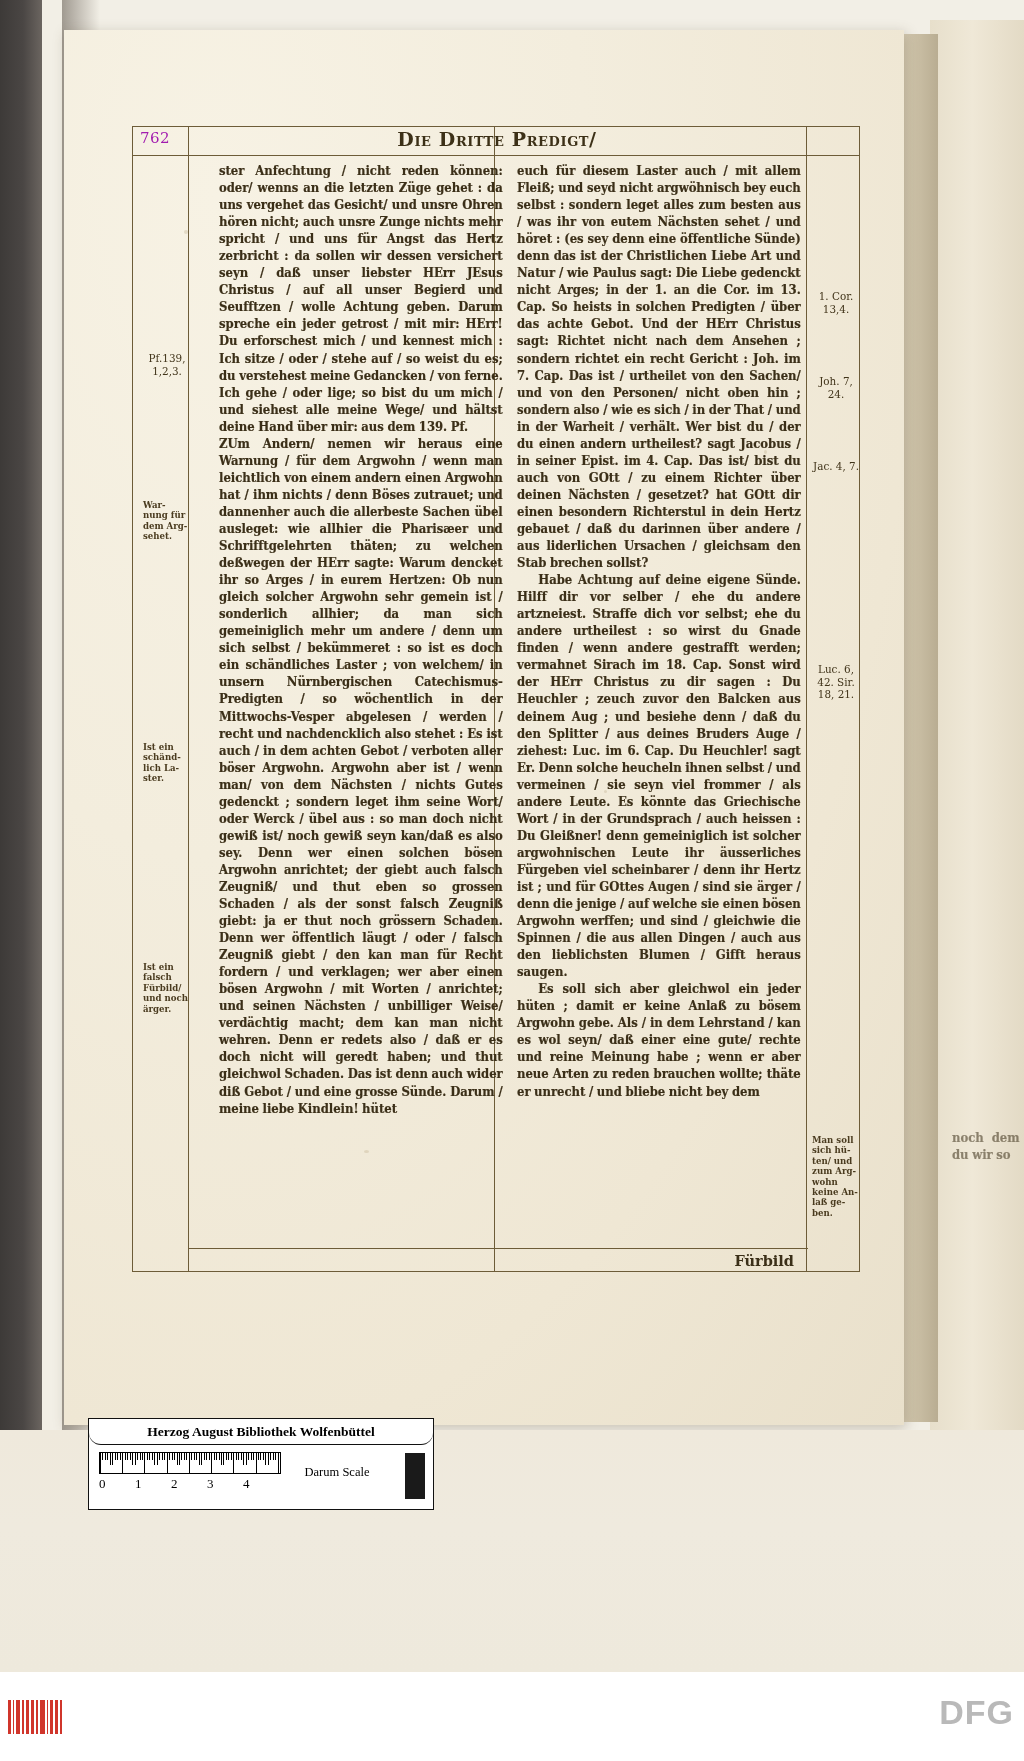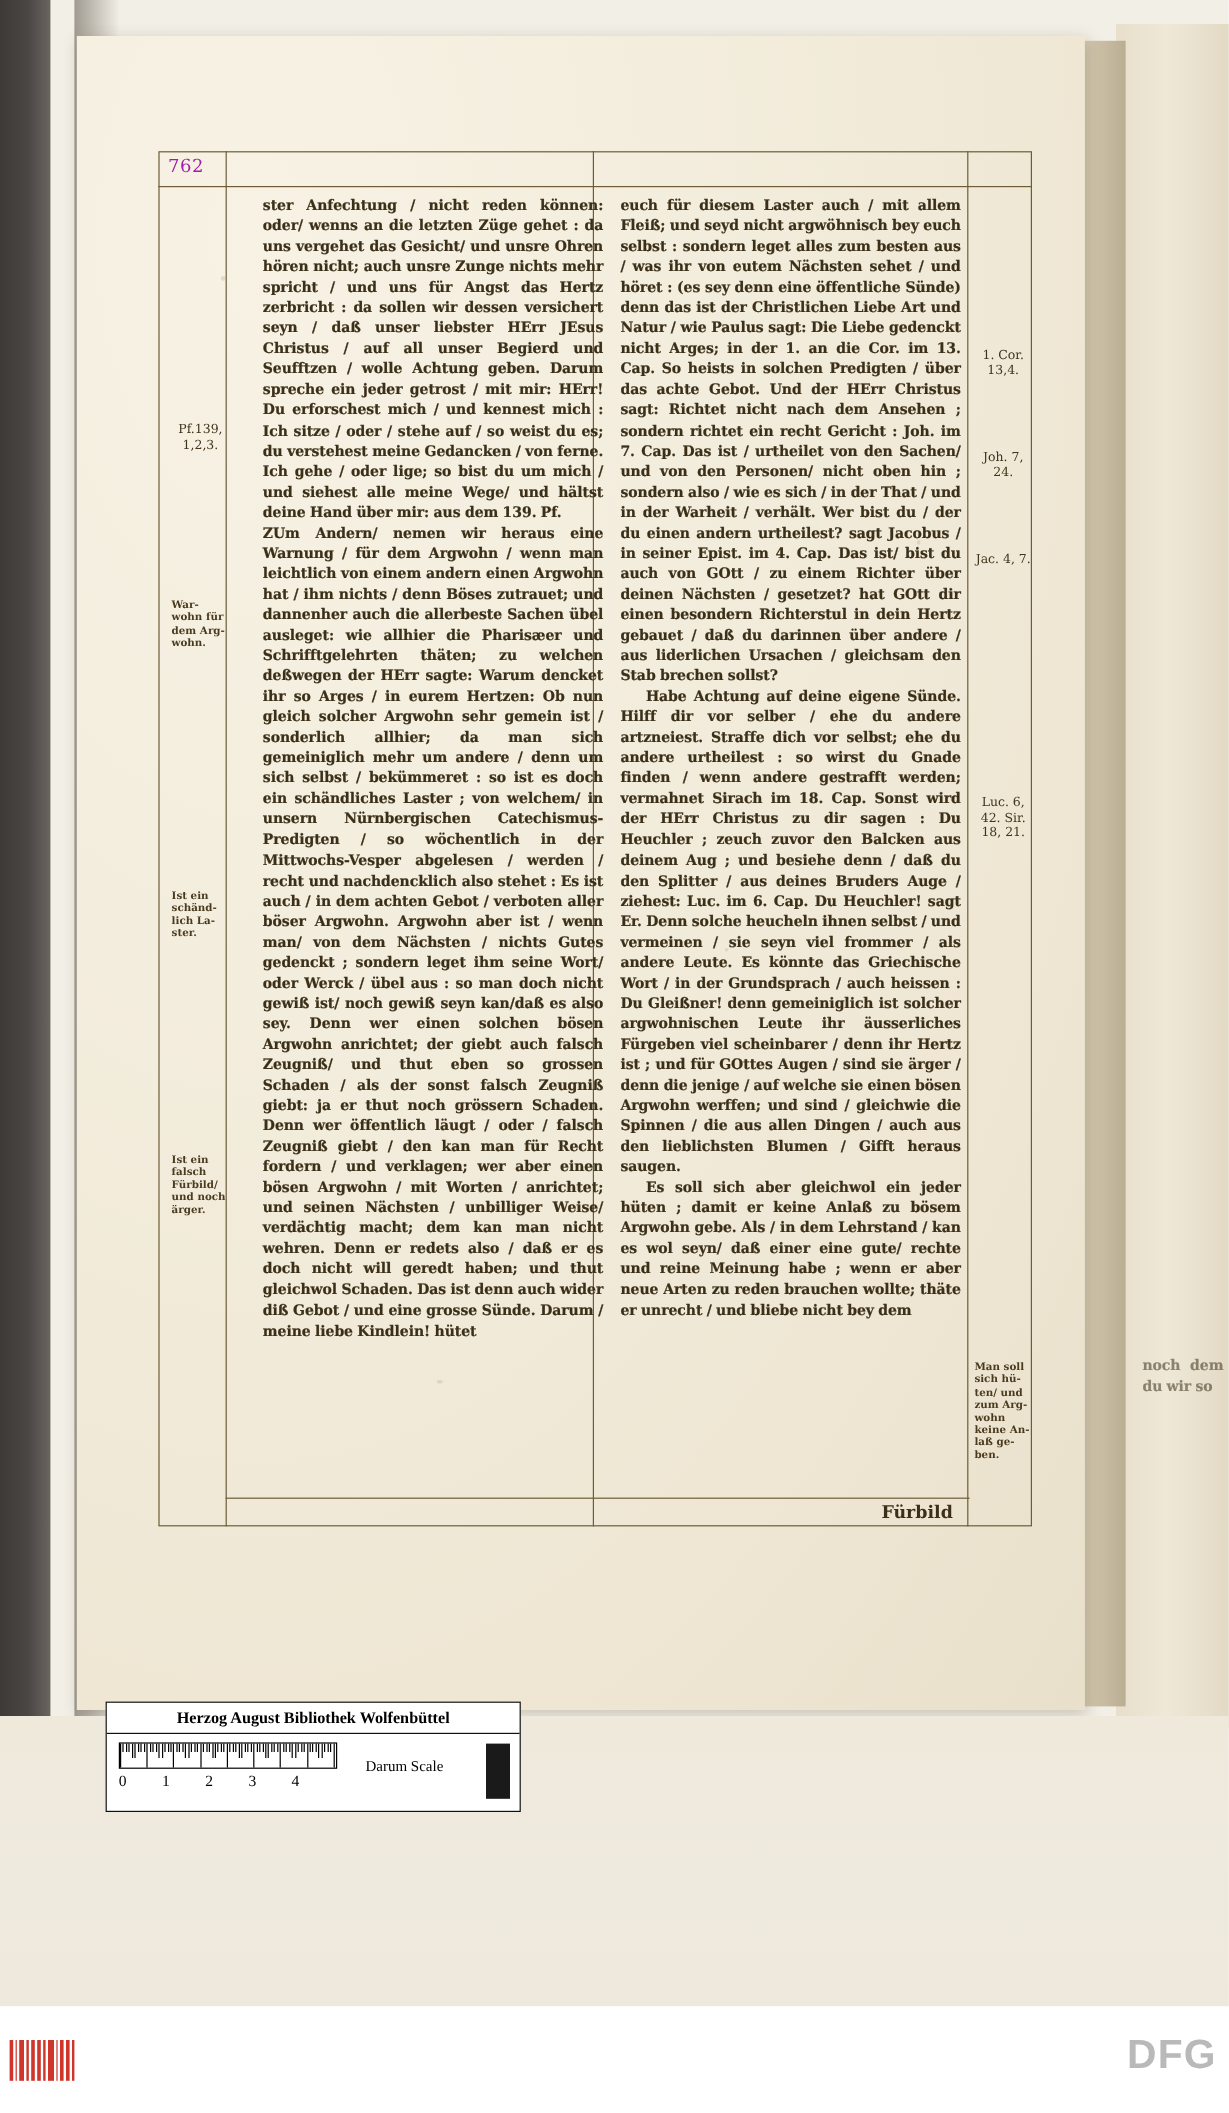--- a/index.html
+++ b/index.html
@@ -138,21 +138,21 @@
   }
 
   
   .target-card {
     position: absolute; left: 88px; top: 1418px; width: 346px; height: 92px;
     background: #ffffff; border: 1.5px solid #111;
   }
   .target-title {
     height: 26px; border-bottom: 1.5px solid #111;
     display: flex; align-items: center; justify-content: center;
-    font-family: "Liberation Serif", serif; font-weight: 700; font-size: 13.5px; color: #000;
+    font-family: "Liberation Serif", serif; font-weight: 700; font-size: 13.5px; color: #000; border-radius: 12px;
   }
   .target-body { position: relative; height: 64px; }
   .ruler {
     position: absolute; left: 10px; top: 7px; width: 182px; height: 22px;
     background: #fff; border: 1px solid #000;
     display: flex; align-items: flex-start;
   }
   .tick { width: 1px; background: #000; }
   .ruler-nums {
     position: absolute; left: 10px; top: 31px; width: 182px; height: 16px;
@@ -210,36 +210,37 @@
     </div>
 
     <div class="typearea"></div>
     <div class="rule-head"></div>
     <div class="rule-foot"></div>
     <div class="vrule l"></div>
     <div class="vrule c"></div>
     <div class="vrule r"></div>
 
     <div class="folio">762</div>
+    <div class="running-title">Die Dritte Predigt/</div>
 
     <div class="col left">
       <p class="frak">ster Anfechtung / nicht reden können: oder/ wenns an die letzten Züge gehet : da uns vergehet das Gesicht/ und unsre Ohren hören nicht; auch unsre Zunge nichts mehr spricht / und uns für Angst das Hertz zerbricht : da sollen wir dessen versichert seyn / daß unser liebster HErr JEsus Christus / auf all unser Begierd und Seufftzen / wolle Achtung geben. Darum spreche ein jeder getrost / mit mir: HErr! Du erforschest mich / und kennest mich : Ich sitze / oder / stehe auf / so weist du es; du verstehest meine Gedancken / von ferne. Ich gehe / oder lige; so bist du um mich / und siehest alle meine Wege/ und hältst deine Hand über mir: aus dem 139. Pf.</p>
       <div class="dropcap-para">
         <p class="frak">ZUm Andern/ nemen wir heraus eine Warnung / für dem Argwohn / wenn man leichtlich von einem andern einen Argwohn hat / ihm nichts / denn Böses zutrauet; und dannenher auch die allerbeste Sachen übel ausleget: wie allhier die Pharisæer und Schrifftgelehrten thäten; zu welchen deßwegen der HErr sagte: Warum dencket ihr so Arges / in eurem Hertzen: Ob nun gleich solcher Argwohn sehr gemein ist / sonderlich allhier; da man sich gemeiniglich mehr um andere / denn um sich selbst / bekümmeret : so ist es doch ein schändliches Laster ; von welchem/ in unsern Nürnbergischen Catechismus-Predigten / so wöchentlich in der Mittwochs-Vesper abgelesen / werden / recht und nachdencklich also stehet : Es ist auch / in dem achten Gebot / verboten aller böser Argwohn. Argwohn aber ist / wenn man/ von dem Nächsten / nichts Gutes gedenckt ; sondern leget ihm seine Wort/ oder Werck / übel aus : so man doch nicht gewiß ist/ noch gewiß seyn kan/daß es also sey. Denn wer einen solchen bösen Argwohn anrichtet; der giebt auch falsch Zeugniß/ und thut eben so grossen Schaden / als der sonst falsch Zeugniß giebt: ja er thut noch grössern Schaden. Denn wer öffentlich läugt / oder / falsch Zeugniß giebt / den kan man für Recht fordern / und verklagen; wer aber einen bösen Argwohn / mit Worten / anrichtet; und seinen Nächsten / unbilliger Weise/ verdächtig macht; dem kan man nicht wehren. Denn er redets also / daß er es doch nicht will geredt haben; und thut gleichwol Schaden. Das ist denn auch wider diß Gebot / und eine grosse Sünde. Darum / meine liebe Kindlein! hütet</p>
       </div>
     </div>
 
     <div class="col right">
       <p class="frak">euch für diesem Laster auch / mit allem Fleiß; und seyd nicht argwöhnisch bey euch selbst : sondern leget alles zum besten aus / was ihr von eutem Nächsten sehet / und höret : (es sey denn eine öffentliche Sünde) denn das ist der Christlichen Liebe Art und Natur / wie Paulus sagt: Die Liebe gedenckt nicht Arges; in der 1. an die Cor. im 13. Cap. So heists in solchen Predigten / über das achte Gebot. Und der HErr Christus sagt: Richtet nicht nach dem Ansehen ; sondern richtet ein recht Gericht : Joh. im 7. Cap. Das ist / urtheilet von den Sachen/ und von den Personen/ nicht oben hin ; sondern also / wie es sich / in der That / und in der Warheit / verhält. Wer bist du / der du einen andern urtheilest? sagt Jacobus / in seiner Epist. im 4. Cap. Das ist/ bist du auch von GOtt / zu einem Richter über deinen Nächsten / gesetzet? hat GOtt dir einen besondern Richterstul in dein Hertz gebauet / daß du darinnen über andere / aus liderlichen Ursachen / gleichsam den Stab brechen sollst?</p>
       <p class="frak indent">Habe Achtung auf deine eigene Sünde. Hilff dir vor selber / ehe du andere artzneiest. Straffe dich vor selbst; ehe du andere urtheilest : so wirst du Gnade finden / wenn andere gestrafft werden; vermahnet Sirach im 18. Cap. Sonst wird der HErr Christus zu dir sagen : Du Heuchler ; zeuch zuvor den Balcken aus deinem Aug ; und besiehe denn / daß du den Splitter / aus deines Bruders Auge / ziehest: Luc. im 6. Cap. Du Heuchler! sagt Er. Denn solche heucheln ihnen selbst / und vermeinen / sie seyn viel frommer / als andere Leute. Es könnte das Griechische Wort / in der Grundsprach / auch heissen : Du Gleißner! denn gemeiniglich ist solcher argwohnischen Leute ihr äusserliches Fürgeben viel scheinbarer / denn ihr Hertz ist ; und für GOttes Augen / sind sie ärger / denn die jenige / auf welche sie einen bösen Argwohn werffen; und sind / gleichwie die Spinnen / die aus allen Dingen / auch aus den lieblichsten Blumen / Gifft heraus saugen.</p>
       <p class="frak indent">Es soll sich aber gleichwol ein jeder hüten ; damit er keine Anlaß zu bösem Argwohn gebe. Als / in dem Lehrstand / kan es wol seyn/ daß einer eine gute/ rechte und reine Meinung habe ; wenn er aber neue Arten zu reden brauchen wollte; thäte er unrecht / und bliebe nicht bey dem</p>
     </div>
 
     <div class="marg ref left" style="top:352px;">Pf.139, 1,2,3.</div>
-    <div class="marg left" style="top:500px;">War- wohn für dem Arg- wohn.</div>
+    <div class="marg left" style="top:500px;">War- nung für dem Arg- sehet.</div>
     <div class="marg left" style="top:742px;">Ist ein schänd- lich La- ster.</div>
     <div class="marg left" style="top:962px;">Ist ein falsch Fürbild/ und noch ärger.</div>
 
     <div class="marg ref right" style="top:290px;">1. Cor. 13,4.</div>
     <div class="marg ref right" style="top:375px;">Joh. 7, 24.</div>
     <div class="marg ref right" style="top:460px;">Jac. 4, 7.</div>
     <div class="marg ref right" style="top:663px;">Luc. 6, 42. Sir. 18, 21.</div>
     <div class="marg right" style="top:1135px;">Man soll sich hü- ten/ und zum Arg- wohn keine An- laß ge- ben.</div>
 
     <div class="catchword">Fürbild</div>

